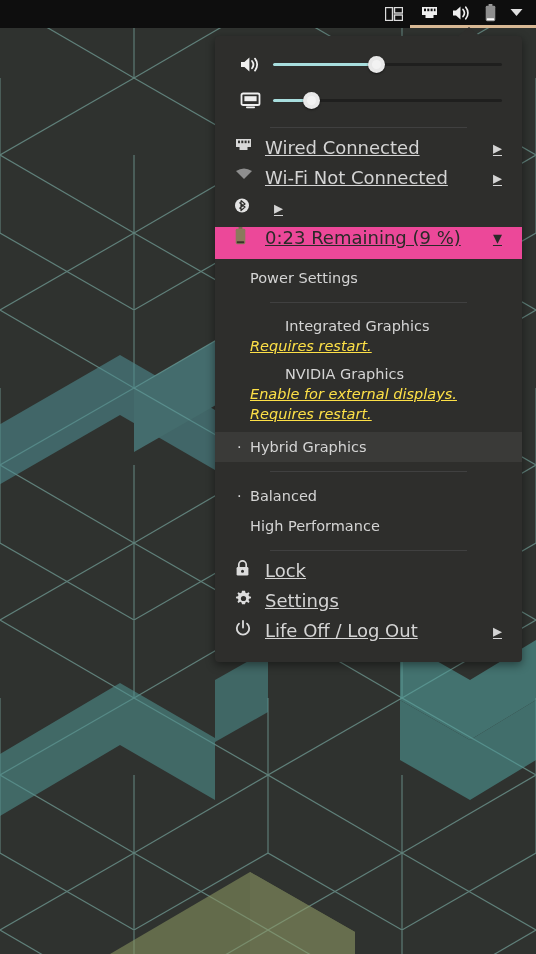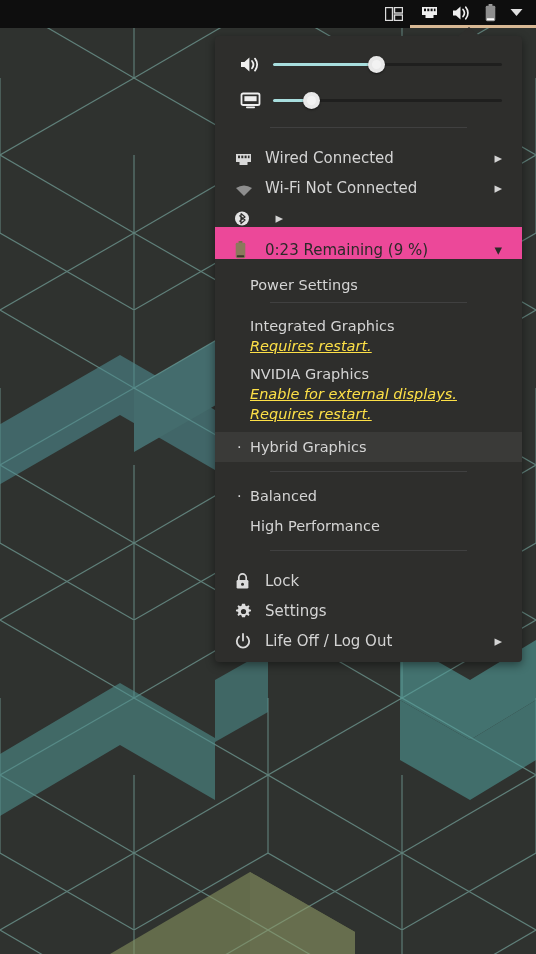--- a/index.html
+++ b/index.html
@@ -109,26 +109,27 @@
 
   
   .sep {
     height:1px;
     background:#404040;
     margin:9px 55px 9px 55px;
   }
 
   
   .m-row {
-    display:flex; align-items:flex-end;
+    display:flex; align-items:flex-start;
     height:30px;
     padding:0 20px 0 20px;
     color:#d4d4d4;
-    font-size:15px;
+    font-size:18px;
     position:relative;
+    text-decoration:underline;
   }
   .m-row .m-ico {
     width:30px; flex:0 0 30px;
     display:flex; align-items:center; justify-content:flex-start;
   }
   .m-row .m-label { flex:1 1 auto; white-space:nowrap; }
   .m-row .m-chev {
     flex:0 0 18px;
     display:flex; align-items:center; justify-content:flex-end;
   }
@@ -150,21 +151,21 @@
   .t-row.hovered { background:#3a3a38; }
   .bullet {
     position:absolute; left:22px;
     color:#d4d4d4; font-size:14.5px; line-height:1;
   }
   .t-block {
     padding:4px 20px 4px 35px;
     color:#d4d4d4;
     font-size:14.5px;
   }
-  .t-block .tb-title { line-height:20px; }
+  .t-block .tb-title { line-height:20px;margin-left:35px; }
   .t-block .tb-sub {
     font-style:italic;
     line-height:20px;
     color:#fde047;
     text-decoration:underline;
   }
 </style>
 </head>
 <body>
 
@@ -336,21 +337,21 @@
       <svg width="11" height="18" viewBox="0 0 11 18">
         <rect x="3.6" y="0" width="3.8" height="2" fill="#7a6a4e"></rect>
         <rect x="0.7" y="1.8" width="9.6" height="15.4" rx="1.4" fill="#8a7a5c"></rect>
         <rect x="1.8" y="14.2" width="7.4" height="2" rx="0.6" fill="#3a3428"></rect>
       </svg>
     </span>
     <span class="m-label">0:23 Remaining (9 %)</span>
     <span class="m-chev">▾</span>
   </div>
 
-  <div class="t-row" style="margin-top:4px;align-items:flex-end;">
+  <div class="t-row" style="margin-top:4px;">
     <span>Power Settings</span>
   </div>
 
   <div class="sep"></div>
 
   <div class="t-block">
     <div class="tb-title">Integrated Graphics</div>
     <div class="tb-sub">Requires restart.</div>
   </div>
 

